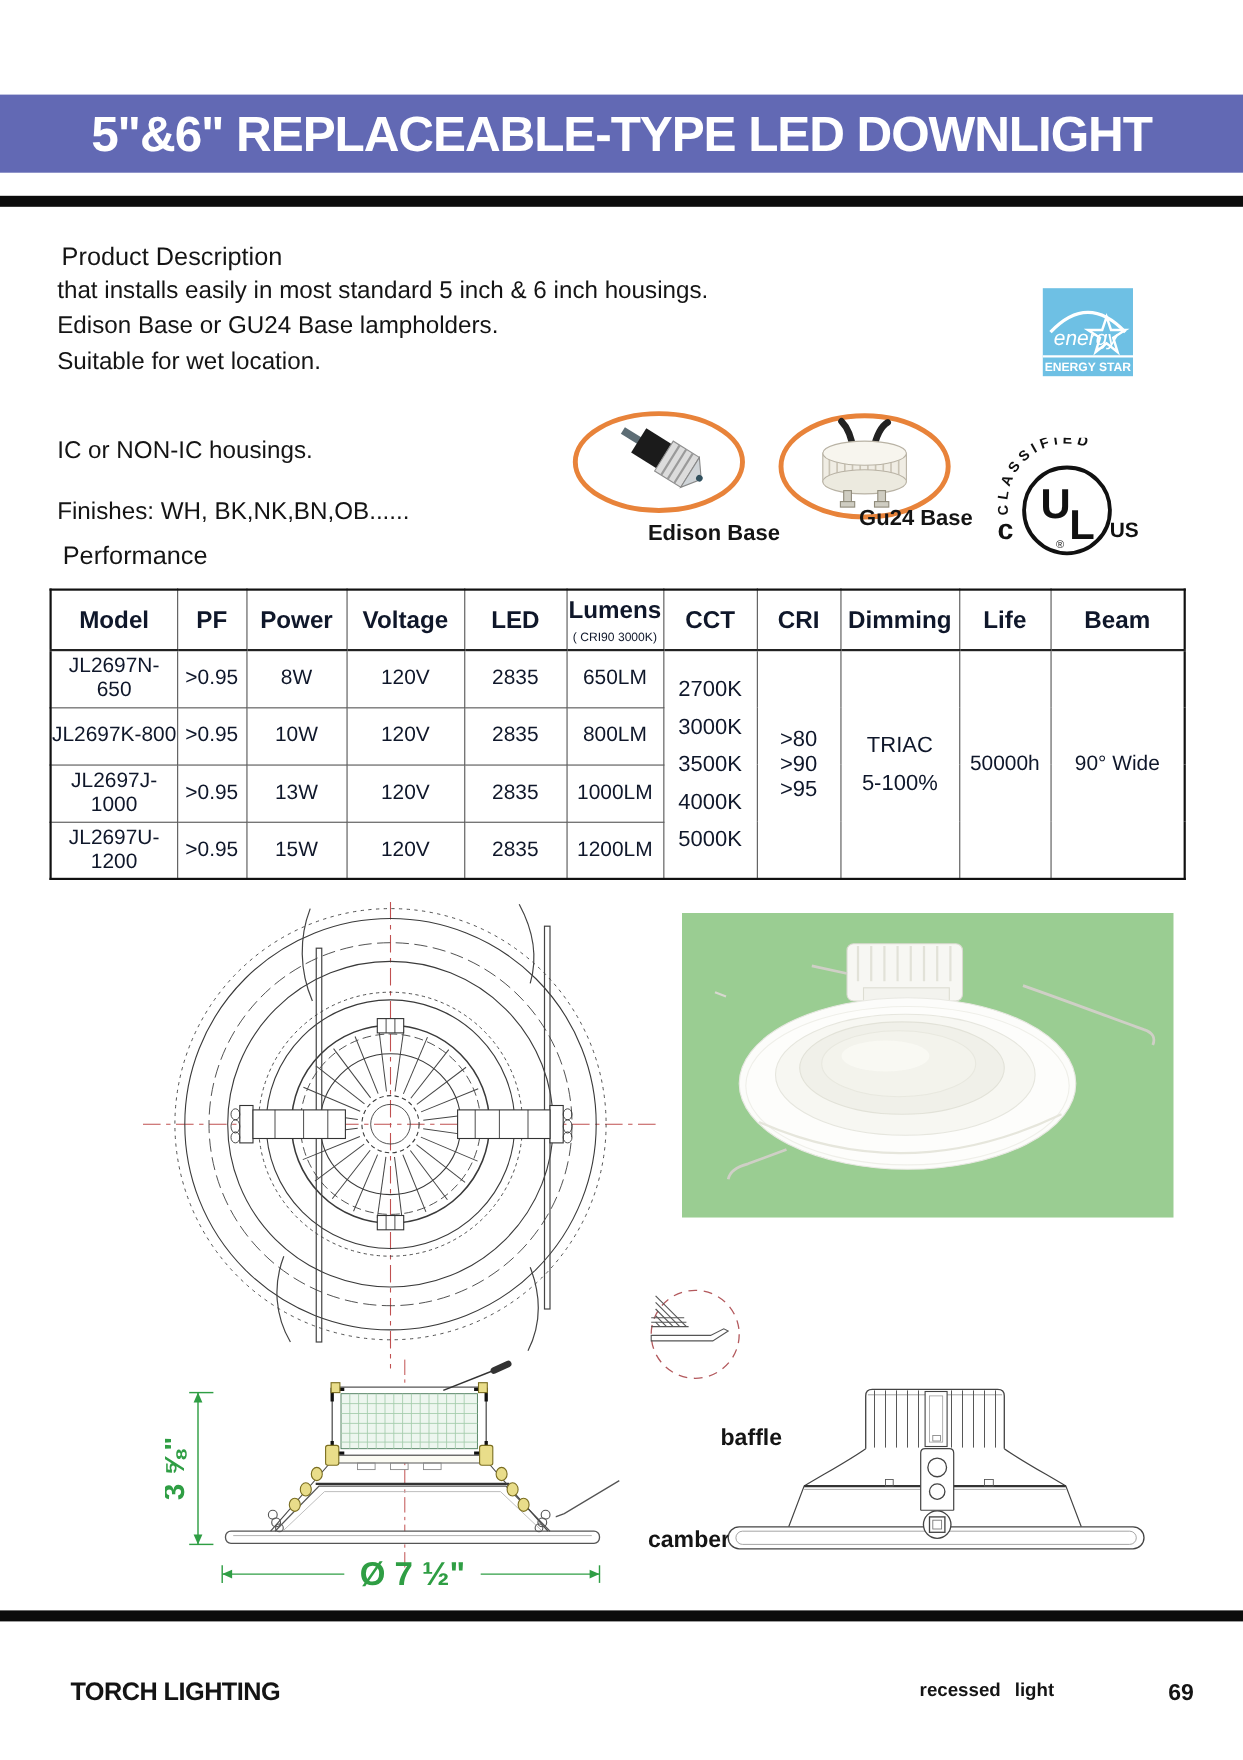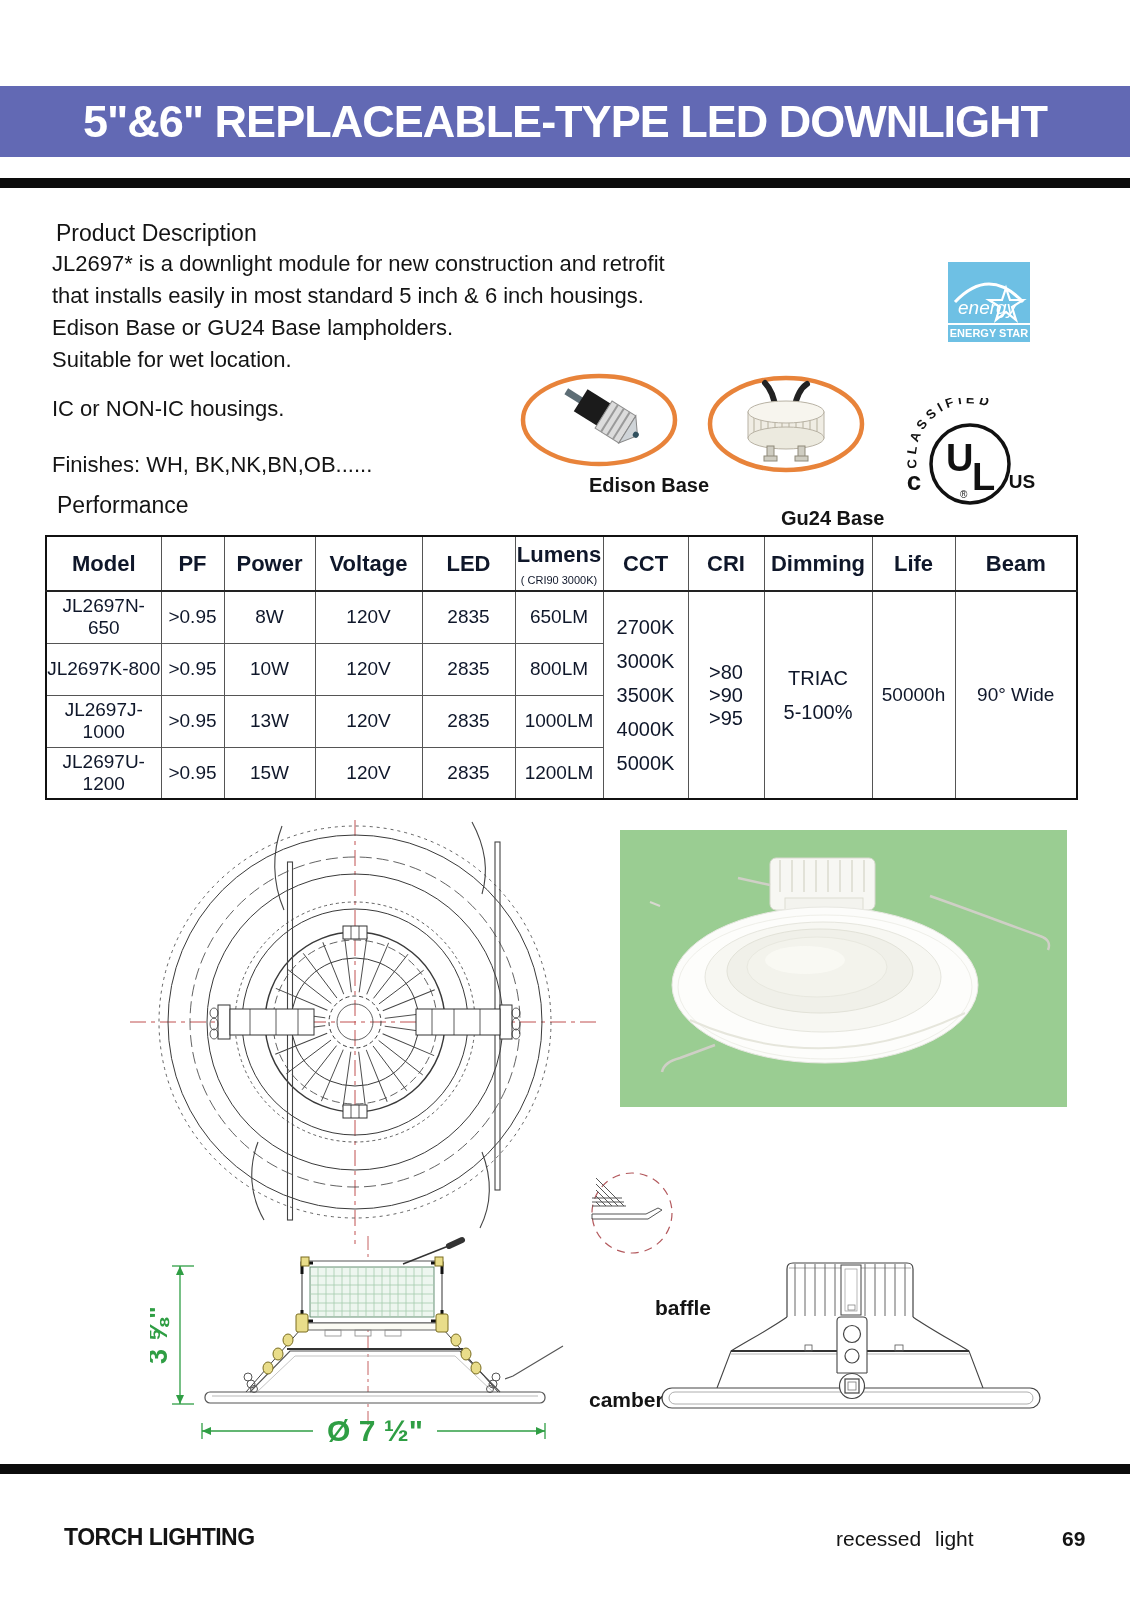--- a/index.html
+++ b/index.html
@@ -23,39 +23,38 @@
   table.perf tr.drow{height:52px;}
   table.perf td{font-size:19px;}
   .mcell{display:flex;flex-direction:column;justify-content:center;align-items:center;height:100%;}
   .cct-cell div{line-height:34px;font-size:20px;}
   .cri-cell{justify-content:space-evenly;padding:14px 4px;box-sizing:border-box;}
   .cri-cell div{font-size:20px;}
   .dim-cell{gap:11px;}
   .dim-cell div{font-size:20px;}
   .footer-bar{left:0;top:1464px;width:1130px;height:10px;background:#0c0c0c;}
   .brand{font-size:23px;font-weight:700;letter-spacing:-0.5px;}
-  .section-label{font-size:21px;font-weight:400;word-spacing:8px;}
+  .section-label{font-size:17px;font-weight:700;word-spacing:8px;}
   .page-num{font-size:21px;font-weight:600;}
   .estar{width:82px;height:80px;background:#6ec0e4;position:relative;}
   .dim-green{fill:#2f9e44;}
   svg text{font-family:"Liberation Sans","DejaVu Sans",sans-serif;}
 </style>
 </head>
 <body>
 
 <div class="page">
 
   <div class="abs banner">
     <span class="banner-title">5"&amp;6" REPLACEABLE-TYPE LED DOWNLIGHT</span>
   </div>
   <div class="abs rule"></div>
 
   <div class="abs h1" style="left:56px;top:220px;">Product Description</div>
   <div class="abs body-text" style="left:52px;top:248px;">
-    <div>JL2697* is a downlight module for new construction and retrofit</div>
     <div>that installs easily in most standard 5 inch &amp; 6 inch housings.</div>
     <div>Edison Base or GU24 Base lampholders.</div>
     <div>Suitable for wet location.</div>
   </div>
   <div class="abs note" style="left:52px;top:396px;">IC or NON-IC housings.</div>
   <div class="abs note" style="left:52px;top:452px;">Finishes: WH, BK,NK,BN,OB......</div>
   <div class="abs h1" style="left:57px;top:492px;">Performance</div>
 
   <div class="abs estar" style="left:948px;top:262px;">
     <svg width="82" height="80" viewBox="0 0 82 80">
@@ -99,21 +98,21 @@
       <line x1="104" y1="38" x2="104" y2="64"></line>
         <line x1="111" y1="38" x2="111" y2="64"></line>
     </g>
     <ellipse cx="80" cy="38" rx="38" ry="11" fill="#f7f5ee" stroke="#b8b2a4"></ellipse>
     <ellipse cx="80" cy="64" rx="38" ry="11" fill="#eceadf" stroke="#b8b2a4"></ellipse>
     <rect x="61" y="72" width="7" height="11" fill="#cfcdc2" stroke="#8f8a7a"></rect>
     <rect x="58" y="82" width="13" height="5" fill="#cfcdc2" stroke="#8f8a7a"></rect>
     <rect x="92" y="72" width="7" height="11" fill="#cfcdc2" stroke="#8f8a7a"></rect>
     <rect x="89" y="82" width="13" height="5" fill="#cfcdc2" stroke="#8f8a7a"></rect>
   </svg>
-  <div class="abs img-label" style="left:738px;top:507px;text-align:center;">Gu24 Base</div>
+  <div class="abs img-label" style="left:738px;top:460px;text-align:center;">Gu24 Base</div>
 
   <svg class="abs" style="left:898px;top:398px;" width="138" height="112" viewBox="0 0 138 112">
     <defs>
         <path id="ularc" d="M20,74 A54,54 0 1 1 124,74"></path>
       </defs>
     <circle cx="72" cy="66" r="39" fill="none" stroke="#111" stroke-width="3.5"></circle>
     <text font-size="13" font-weight="700" letter-spacing="4" fill="#111">
       <textPath href="#ularc" startOffset="4">CLASSIFIED</textPath>
     </text>
     <text x="48" y="73" font-size="38" font-weight="700" fill="#111">U</text>

